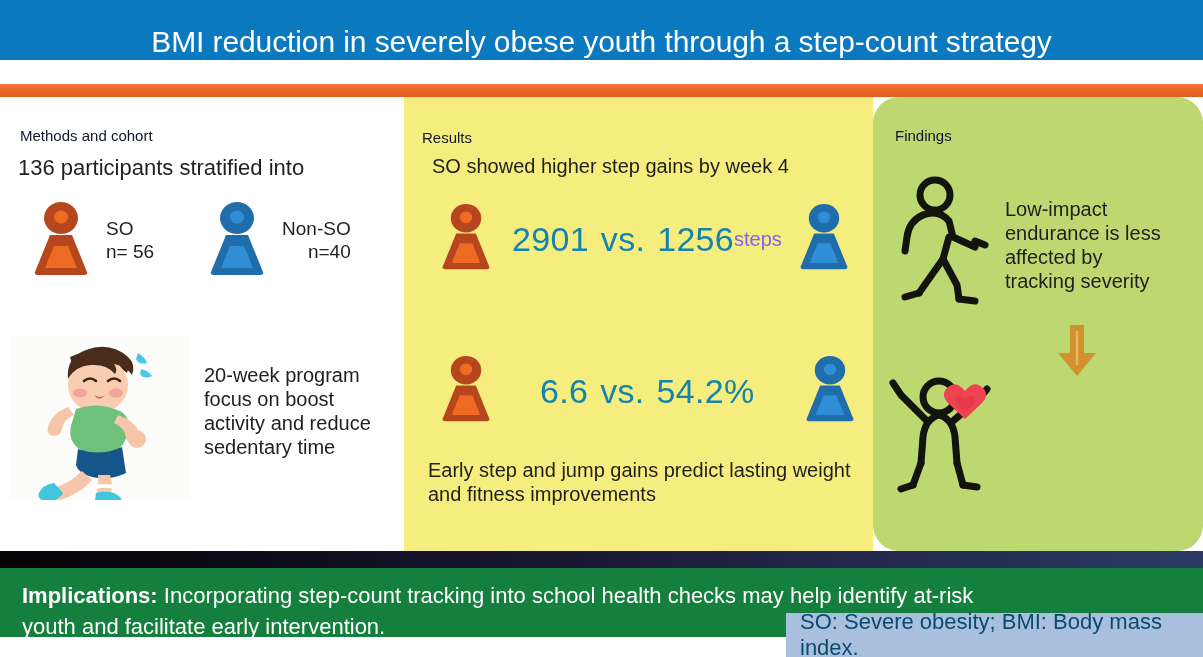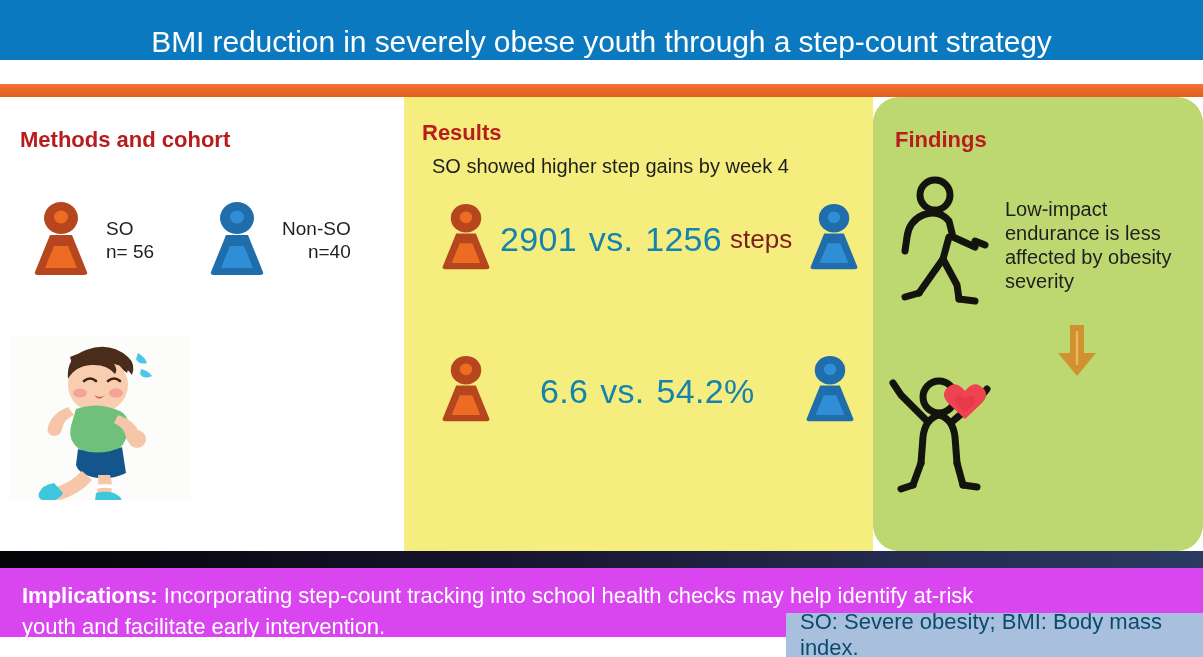--- a/index.html
+++ b/index.html
@@ -27,57 +27,57 @@
   }
 
   
   .panels{position:absolute;left:0;top:97px;width:1203px;height:454px;display:flex;}
   .panel{position:relative;box-sizing:border-box;height:454px;}
   .panel-left{width:404px;background:#ffffff;}
   .panel-mid{width:469px;background:#f5ee7e;}
   .panel-right{width:330px;background:#bdd871;border-radius:26px;}
 
   .panel-heading{
-    font-size:22px;font-weight:bold;color:#b91c1c;
+    font-size:15px;font-weight:normal;color:#0f172a;
     position:absolute;
   }
 
   
   .lp-head{left:20px;top:30px;}
   .lp-sub{position:absolute;left:18px;top:58px;font-size:22px;color:#1f1f1f;}
   .cohort-row{position:absolute;left:30px;top:104px;display:flex;align-items:center;}
   .cohort-grp{display:flex;align-items:center;}
   .cohort-label{margin-left:14px;font-size:19px;color:#1f1f1f;line-height:1.2;}
   .cohort-label .ln2{display:block;text-align:right;}
   .gap-grp{margin-left:52px;}
 
   .boy-block{position:absolute;left:10px;top:238px;display:flex;align-items:flex-start;}
   .boy-img{width:180px;height:165px;background:#fcfcfa;position:relative;flex:0 0 auto;}
   .boy-caption{margin-left:14px;margin-top:28px;font-size:20px;line-height:1.2;color:#1f1f1f;max-width:175px;}
 
   
-  .mp-head{left:18px;top:23px;}
+  .mp-head{left:18px;top:32px;}
   .mp-line{position:absolute;font-size:20px;color:#1f1f1f;line-height:1.18;}
   .stat-row{position:absolute;display:flex;align-items:center;}
   .stat-num{color:#1483ad;font-size:34px;letter-spacing:0.3px;}
-  .stat-unit{color:#7f1d1d;font-size:26px;margin-left:8px;}
+  .stat-unit{color:#8b5cf6;font-size:20px;margin-left:0;}
 
   
   .rp-head{left:22px;top:30px;}
   .find-row{position:absolute;display:flex;align-items:flex-start;}
   .find-txt{font-size:20px;line-height:1.2;color:#1f1f1f;}
 
   
   .footer-fade{
     position:absolute;left:0;top:551px;width:1203px;height:17px;
     background:linear-gradient(90deg,#050306 0%,#16122a 38%,#23294c 72%,#2a3a63 100%);
   }
   .footer{
     position:absolute;left:0;top:568px;width:1203px;height:69px;
-    background:#d946ef;
+    background:#15803d;
   }
   .footer-text{
     position:absolute;left:22px;top:12px;width:1010px;
     color:#ffffff;font-size:22px;line-height:1.42;
   }
   .footer-text b{font-weight:bold;}
   .legend-box{
     position:absolute;left:786px;top:613px;width:417px;height:44px;
     background:#a8c0de;display:flex;align-items:center;
   }
@@ -90,20 +90,21 @@
 
   <div class="header">
     <div class="header-title">BMI reduction in severely obese youth through a step-count strategy</div>
   </div>
   <div class="accent-bar"></div>
 
   <div class="panels">
 
     <div class="panel panel-left">
       <div class="panel-heading lp-head">Methods and cohort</div>
+      <div class="lp-sub">136 participants stratified into</div>
 
       <div class="cohort-row">
         <div class="cohort-grp">
           <span>
             <svg width="62" height="76" viewBox="0 0 62 76">
               <ellipse cx="31" cy="17" rx="17" ry="16" fill="#b5461e"></ellipse>
               <ellipse cx="31" cy="16" rx="7" ry="6.5" fill="#ee6b23"></ellipse>
               <path d="M20 34 H42 L57 71 Q58 74 54 74 H8 Q4 74 5 71 Z" fill="#b5461e"></path>
               <path d="M24 45 H38 L47 67 H15 Z" fill="#ee6b23"></path>
             </svg>
@@ -162,38 +163,39 @@
             <path d="M68 114 q22 8 44 -2 l4 26 q-16 8 -34 4 q-14 -4 -16 -12 Z" fill="#14558c"></path>
 
             <path d="M72 136 q-12 12 -26 16 q-8 3 -6 10 q3 6 10 3 q20 -6 32 -20 Z" fill="#f6c6a8"></path>
             <path d="M44 148 q-12 2 -15 10 q-2 7 7 8 q12 1 17 -8 Z" fill="#3fc6dd"></path>
 
             <path d="M100 140 q4 12 0 22 q-1 6 -8 5 q-6 -1 -5 -8 q2 -10 1 -19 Z" fill="#f6c6a8"></path>
             <path d="M86 158 q16 -4 24 4 q4 5 -3 7 q-16 2 -22 -3 Z" fill="#3fc6dd"></path>
             <path d="M86 152 q14 -3 22 2" stroke="#ffffff" stroke-width="4" fill="none" stroke-linecap="round"></path>
           </svg>
         </div>
+        <div class="boy-caption">20-week program focus on boost activity and reduce sedentary time</div>
       </div>
     </div>
 
     <div class="panel panel-mid">
       <div class="panel-heading mp-head">Results</div>
 
       <div class="mp-line" style="left:28px;top:58px;">SO showed higher step gains by week 4</div>
 
       <div class="stat-row" style="left:34px;top:106px;width:420px;">
         <span>
           <svg width="56" height="68" viewBox="0 0 62 76">
             <ellipse cx="31" cy="17" rx="17" ry="16" fill="#b5461e"></ellipse>
             <ellipse cx="31" cy="16" rx="7" ry="6.5" fill="#ee6b23"></ellipse>
             <path d="M20 34 H42 L57 71 Q58 74 54 74 H8 Q4 74 5 71 Z" fill="#b5461e"></path>
             <path d="M24 45 H38 L47 67 H15 Z" fill="#ee6b23"></path>
           </svg>
         </span>
-        <span class="stat-num" style="margin-left:6px;">2901</span>
+        <span class="stat-num" style="margin-left:18px;">2901</span>
         <span class="stat-num" style="margin-left:12px;">vs.</span>
         <span class="stat-num" style="margin-left:12px;">1256</span>
         <span class="stat-unit">steps</span>
         <span style="margin-left:14px;">
           <svg width="56" height="68" viewBox="0 0 62 76">
             <ellipse cx="31" cy="17" rx="17" ry="16" fill="#1f6eab"></ellipse>
             <ellipse cx="31" cy="16" rx="7" ry="6.5" fill="#2f8ed6"></ellipse>
             <path d="M20 34 H42 L57 71 Q58 74 54 74 H8 Q4 74 5 71 Z" fill="#1f6eab"></path>
             <path d="M24 45 H38 L47 67 H15 Z" fill="#2f8ed6"></path>
           </svg>
@@ -216,41 +218,42 @@
         <span style="margin-left:48px;">
           <svg width="56" height="68" viewBox="0 0 62 76">
             <ellipse cx="31" cy="17" rx="17" ry="16" fill="#1f6eab"></ellipse>
             <ellipse cx="31" cy="16" rx="7" ry="6.5" fill="#2f8ed6"></ellipse>
             <path d="M20 34 H42 L57 71 Q58 74 54 74 H8 Q4 74 5 71 Z" fill="#1f6eab"></path>
             <path d="M24 45 H38 L47 67 H15 Z" fill="#2f8ed6"></path>
           </svg>
         </span>
       </div>
 
+      <div class="mp-line" style="left:24px;top:362px;width:430px;">Early step and jump gains predict lasting weight and fitness improvements</div>
     </div>
 
     <div class="panel panel-right">
       <div class="panel-heading rp-head">Findings</div>
 
       <div class="find-row" style="left:20px;top:78px;">
         <span>
           <svg width="96" height="130" viewBox="0 0 96 130">
             <g fill="none" stroke="#14140f" stroke-width="7" stroke-linejoin="round" stroke-linecap="round">
               <circle cx="42" cy="20" r="15"></circle>
               <path d="M30 40 q16 -6 26 6 l4 16 l22 10"></path>
               <path d="M30 40 q-14 6 -16 22 l-2 14"></path>
               <path d="M56 62 l-6 22 l-24 34"></path>
               <path d="M50 84 l14 26 l2 14"></path>
               <path d="M26 118 l-14 4"></path>
               <path d="M66 124 l16 2"></path>
               <path d="M82 66 l10 4"></path>
             </g>
           </svg>
         </span>
-        <span class="find-txt" style="margin-left:16px;margin-top:22px;max-width:172px;">Low-impact endurance is less affected by obesity severity</span>
+        <span class="find-txt" style="margin-left:16px;margin-top:22px;max-width:172px;">Low-impact endurance is less affected by tracking severity</span>
       </div>
 
       <span style="position:absolute;left:184px;top:228px;">
         <svg width="40" height="52" viewBox="0 0 40 52">
           <path d="M13 0 H27 V28 H39 L20 51 L1 28 H13 Z" fill="#d1912f"></path>
           <path d="M20 6 V40" stroke="#e9b661" stroke-width="2.4"></path>
         </svg>
       </span>
 
       <div class="find-row" style="left:14px;top:272px;">

